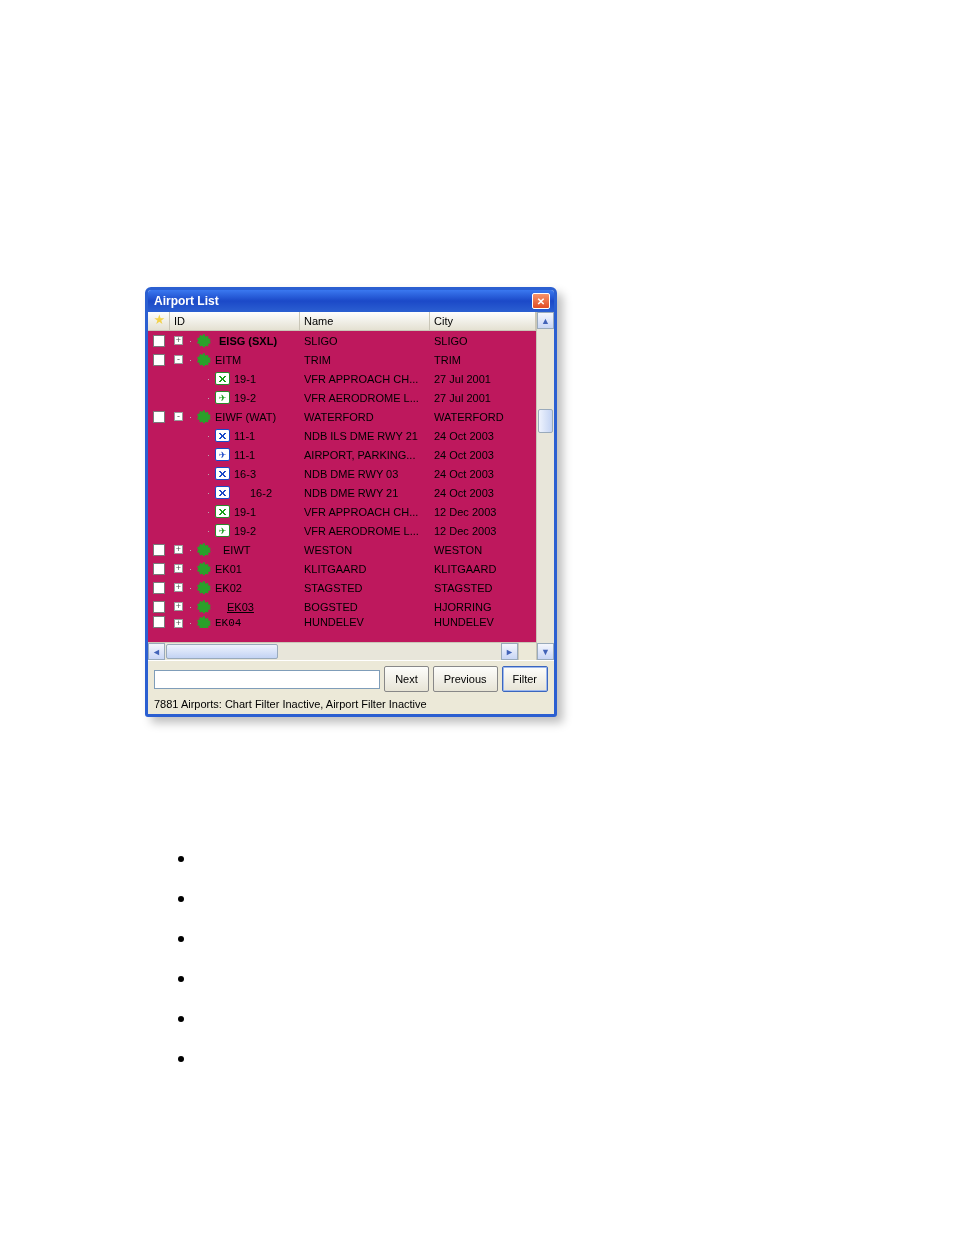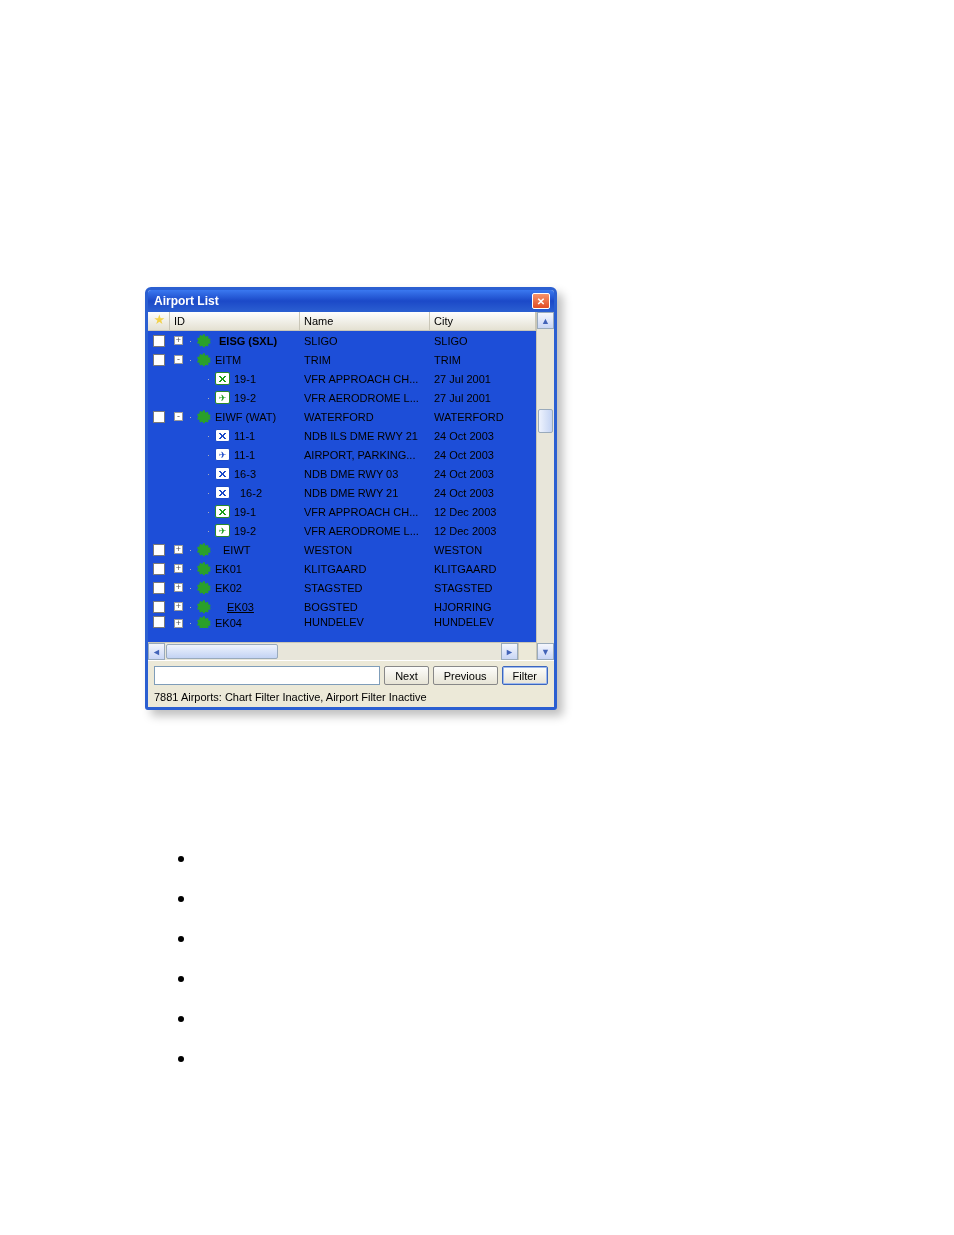--- a/index.html
+++ b/index.html
@@ -47,21 +47,21 @@
     justify-content: center;
     box-sizing: border-box;
   }
   .client {
     display: flex;
     flex-direction: column;
   }
   .grid-area {
     display: flex;
     height: 348px;
-    background: #1d4ed8;
+    background: #be185d;
   }
   .grid-main {
     flex: 1;
     display: flex;
     flex-direction: column;
     overflow: hidden;
   }
   .headers {
     display: flex;
     height: 18px;
@@ -161,21 +161,21 @@
   .hscroll .corner{ width:17px; background:#ece9d8; border-left:1px solid #c9c6b7;}
   .toolbar {
     display:flex; align-items:center; gap:4px; padding:5px 6px;
     border-top:1px solid #fff;
   }
   .toolbar input[type="text"]{
     flex:1; height:19px; border:1px solid #7f9db9; background:#fff; padding:0 3px;
     font-family:inherit; font-size:11px; box-sizing:border-box;
   }
   .btn {
-    height:19px; padding:0 10px; border:1px solid #888; background:linear-gradient(to bottom,#fdfdfb,#e7e4d6);
+    height:26px; padding:0 10px; border:1px solid #888; background:linear-gradient(to bottom,#fdfdfb,#e7e4d6);
     border-radius:2px; font-family:inherit; font-size:11px; cursor:pointer;
   }
   .btn.def{ border:1px solid #3b66be; box-shadow:0 0 0 1px #9db8ee inset; }
   .status {
     padding:1px 6px 4px 6px; color:#000;
   }
 
   
   .bullets {
     position:absolute; left:178px; top:856px;
@@ -309,21 +309,21 @@
               </div>
               <div class="cell c-name">NDB DME RWY 03</div>
               <div class="cell c-city">24 Oct 2003</div>
             </div>
             <div class="row">
               <div class="cell c-star"></div>
               <div class="cell c-id">
                 <span class="childpad"></span>
                 <span class="treeline">·</span>
                 <span class="chart-icon blue"></span>
-                <span style="margin-left: 8px;">16-2</span>
+                <span style="margin-left: 18px;">16-2</span>
               </div>
               <div class="cell c-name">NDB DME RWY 21</div>
               <div class="cell c-city">24 Oct 2003</div>
             </div>
             <div class="row">
               <div class="cell c-star"></div>
               <div class="cell c-id">
                 <span class="childpad"></span>
                 <span class="treeline">·</span>
                 <span class="chart-icon green"></span>
@@ -416,21 +416,21 @@
                 <div class="checkbox"></div>
               </div>
               <div class="cell c-id">
                 <div class="expander">+</div>
                 <span class="treeline">·</span>
                 <span class="gear">
                   <svg viewBox="0 0 16 16">
                     <path fill="#2aa02a" d="M8 5a3 3 0 100 6 3 3 0 000-6zm6.4 3l1.2-.9-.6-1.9-1.5.2a5 5 0 00-.8-1l.5-1.4-1.7-1-1.1 1a5 5 0 00-1.2-.3L8.9.3H6.9l-.3 1.4a5 5 0 00-1.2.3l-1.1-1-1.7 1 .5 1.4a5 5 0 00-.8 1L.8 4.2.2 6.1 1.4 7a5 5 0 000 1.3L.2 9.2l.6 1.9 1.5-.2a5 5 0 00.8 1l-.5 1.4 1.7 1 1.1-1a5 5 0 001.2.3l.3 1.4h2l.3-1.4a5 5 0 001.2-.3l1.1 1 1.7-1-.5-1.4a5 5 0 00.8-1l1.5.2.6-1.9-1.2-.9A5 5 0 0014.4 8z"></path>
                   </svg>
                 </span>
-                <span style="margin-left: 2px;">EK04</span>
+                <span style="margin-left: 2px; font-family: Liberation Mono, monospace;">EK04</span>
               </div>
               <div class="cell c-name">HUNDELEV</div>
               <div class="cell c-city">HUNDELEV</div>
             </div>
           </div>
         <div class="hscroll">
           <div class="sbtn">◄</div>
           <div class="track">
               <div class="hthumb"></div>
             </div>

